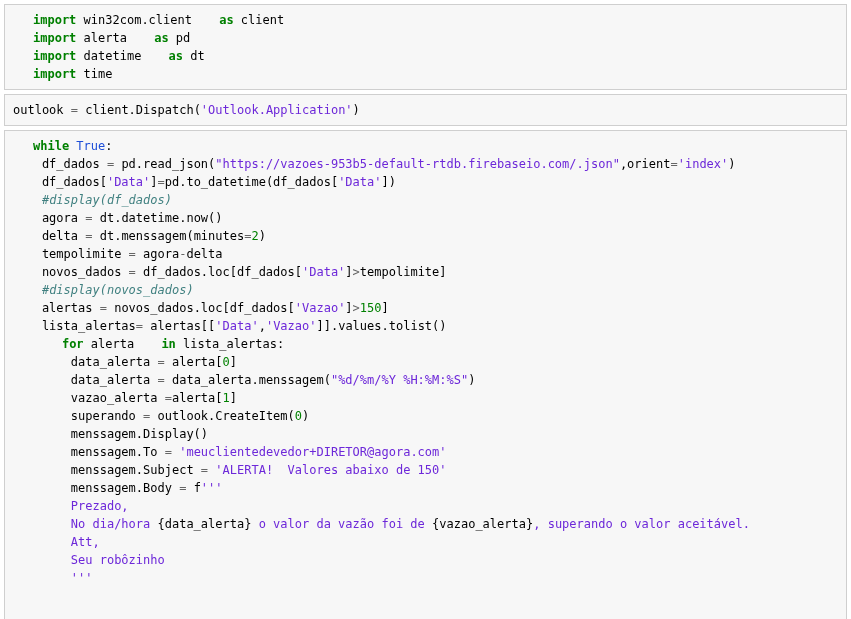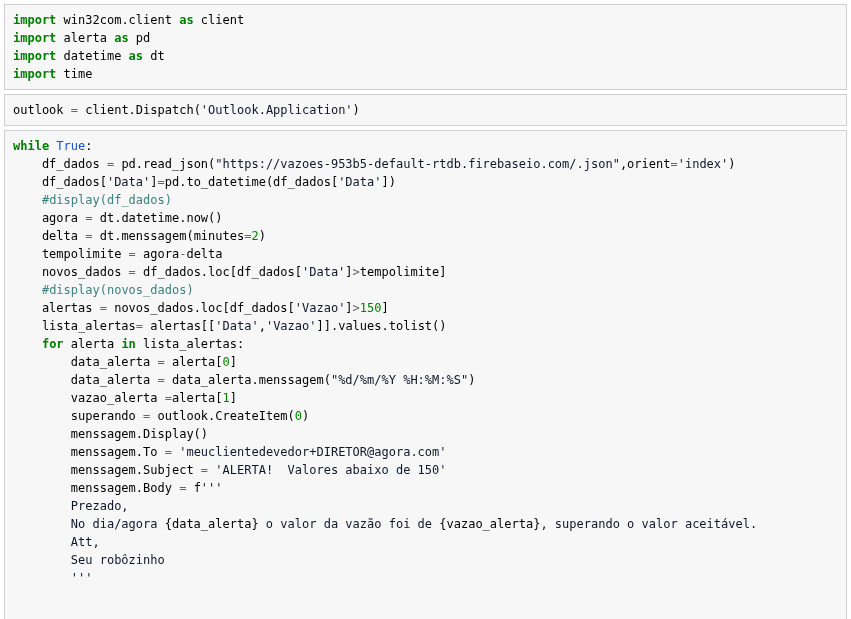--- a/index.html
+++ b/index.html
@@ -15,24 +15,24 @@
     margin: 4px;
     padding: 6px 8px;
     background: #f7f7f7;
     overflow-x: auto;
   }
   pre {
     margin: 0;
     white-space: pre;
     line-height: 1.5;
   }
-  .k { color: #008000; font-weight: bold; }   
-  .s { color: #0f172a; text-align: right; }                       
+  .k { color: #008000; font-weight: bold; margin-left: 20px; }   
+  .s { color: #6d28d9; text-align: right; }                       
   .o { color: #666666; }                       
-  .c { color: #408080; }   
+  .c { color: #408080; font-style: italic; }   
   .m { color: #008000; }                       
   .b { color: #1d4ed8; }                       
 </style>
 </head>
 <body>
 
 <div id="root">
     <div class="cell">
       <pre><span class="k">import</span><span> win32com.client </span><span class="k">as</span><span> client</span>
 <span class="k">import</span><span> alerta </span><span class="k">as</span><span> pd</span>
@@ -57,21 +57,21 @@
 <span>    </span><span class="k">for</span><span> alerta </span><span class="k">in</span><span> lista_alertas:</span>
 <span>        data_alerta </span><span class="o">=</span><span> alerta[</span><span class="m">0</span><span>]</span>
 <span>        data_alerta </span><span class="o">=</span><span> data_alerta.menssagem(</span><span class="s">"%d/%m/%Y %H:%M:%S"</span><span>)</span>
 <span>        vazao_alerta </span><span class="o">=</span><span>alerta[</span><span class="m">1</span><span>]</span>
 <span>        superando </span><span class="o">=</span><span> outlook.CreateItem(</span><span class="m">0</span><span>)</span>
 <span>        menssagem.Display()</span>
 <span>        menssagem.To </span><span class="o">=</span><span> </span><span class="s">'meuclientedevedor+DIRETOR@agora.com'</span>
 <span>        menssagem.Subject </span><span class="o">=</span><span> </span><span class="s">'ALERTA!  Valores abaixo de 150'</span>
 <span>        menssagem.Body </span><span class="o">=</span><span> f</span><span class="s">'''</span>
 <span class="s">        Prezado,</span>
-<span class="s">        No dia/agora </span><span>{data_alerta}</span><span class="s"> o valor da vazão foi de </span><span>{vazao_alerta}</span><span class="s">, superando o valor aceitável.</span>
+<span class="s">        No dia/hora </span><span>{data_alerta}</span><span class="s"> o valor da vazão foi de </span><span>{vazao_alerta}</span><span class="s">, superando o valor aceitável.</span>
 <span class="s">        Att,</span>
 <span class="s">        Seu robôzinho</span>
 <span class="s">        '''</span>
 
 
 
 </pre>
     </div>
   </div>
 

